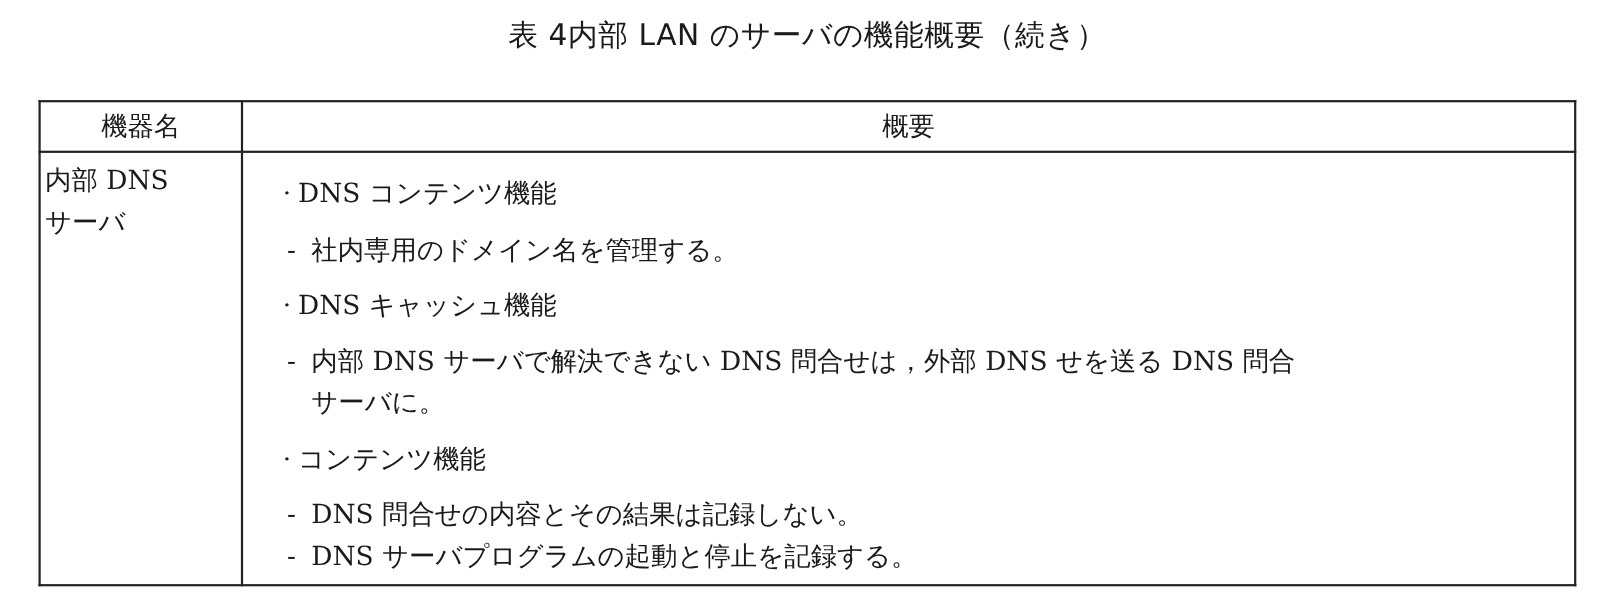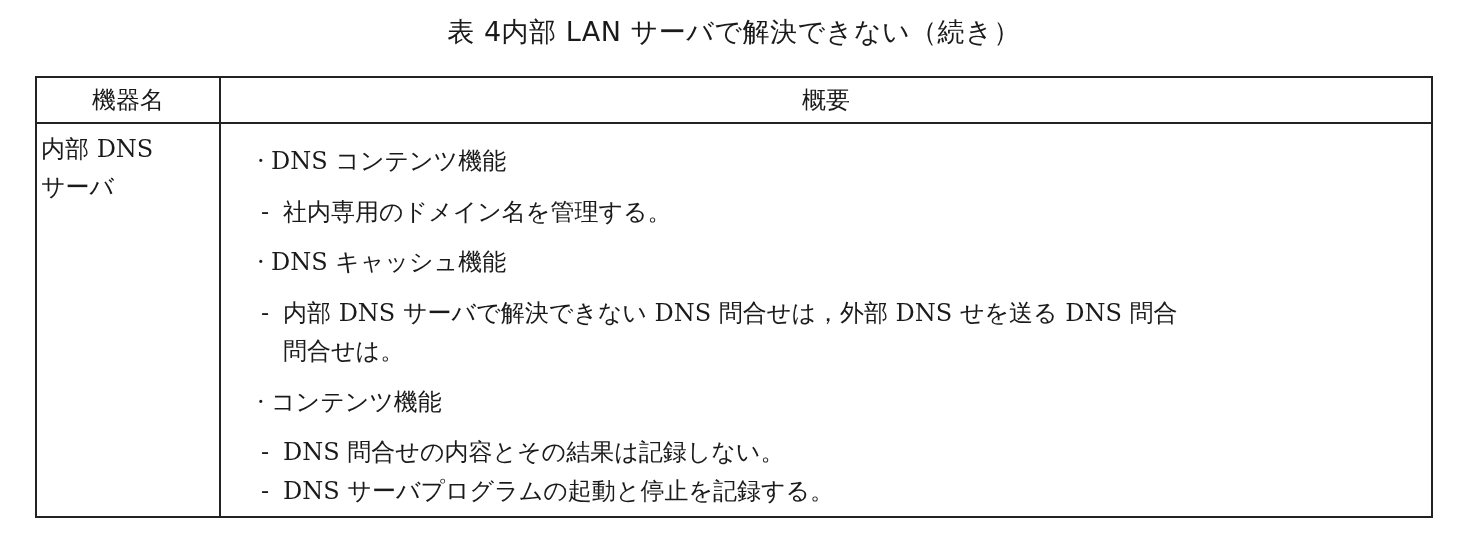--- a/index.html
+++ b/index.html
@@ -9,21 +9,21 @@
       color: #1a1a1a;
     }
     .title {
       position: absolute; top: 14px; left: 0; width: 1468px;
       text-align: center;
       font-family: "DejaVu Sans", "Liberation Sans", sans-serif;
       font-size: 27px; letter-spacing: 0.5px;
     }
     .title .num { }
     table {
-      position: absolute; left: 35px; top: 76px;
+      position: absolute; left: 35px; top: 91px;
       width: 1398px; border-collapse: collapse;
       border: 2px solid #222;
       font-size: 24px;
     }
     th, td { border: 2px solid #222; vertical-align: top; }
     th {
       font-weight: normal; height: 44px; padding: 0; text-align: center;
       vertical-align: middle;
     }
     th.c1 { width: 182px; }
@@ -32,21 +32,21 @@
     .item { margin: 12px; }
     .bullet { display: inline-block; width: 14px; }
     .sub { padding-left: 16px; }
     .sub .dash { display: inline-block; width: 22px; }
     .sub .cont { padding-left: 22px; display: block; }
   </style>
 </head>
 <body>
 
 <div class="title">
-  <span class="num">表 4</span><span>内部 LAN サーバで解決できない（続き）</span>
+  <span class="num">表 4</span><span>内部 LAN のサーバの機能概要（続き）</span>
 </div>
 
 <table>
   <thead>
     <tr>
       <th class="c1">機器名</th>
       <th>概要</th>
     </tr>
   </thead>
   <tbody>
@@ -61,21 +61,21 @@
         </div>
         <div class="sub">
           <span class="dash">-</span><span>社内専用のドメイン名を管理する。</span>
         </div>
 
         <div class="item">
           <span class="bullet">·</span><span>DNS キャッシュ機能</span>
         </div>
         <div class="sub">
           <span class="dash">-</span><span>内部 DNS サーバで解決できない DNS 問合せは，外部 DNS せを送る DNS 問合</span>
-          <span class="cont">問合せは。</span>
+          <span class="cont">サーバに。</span>
         </div>
 
         <div class="item">
           <span class="bullet">·</span><span>コンテンツ機能</span>
         </div>
         <div class="sub">
           <span class="dash">-</span><span>DNS 問合せの内容とその結果は記録しない。</span>
         </div>
         <div class="sub">
           <span class="dash">-</span><span>DNS サーバプログラムの起動と停止を記録する。</span>

